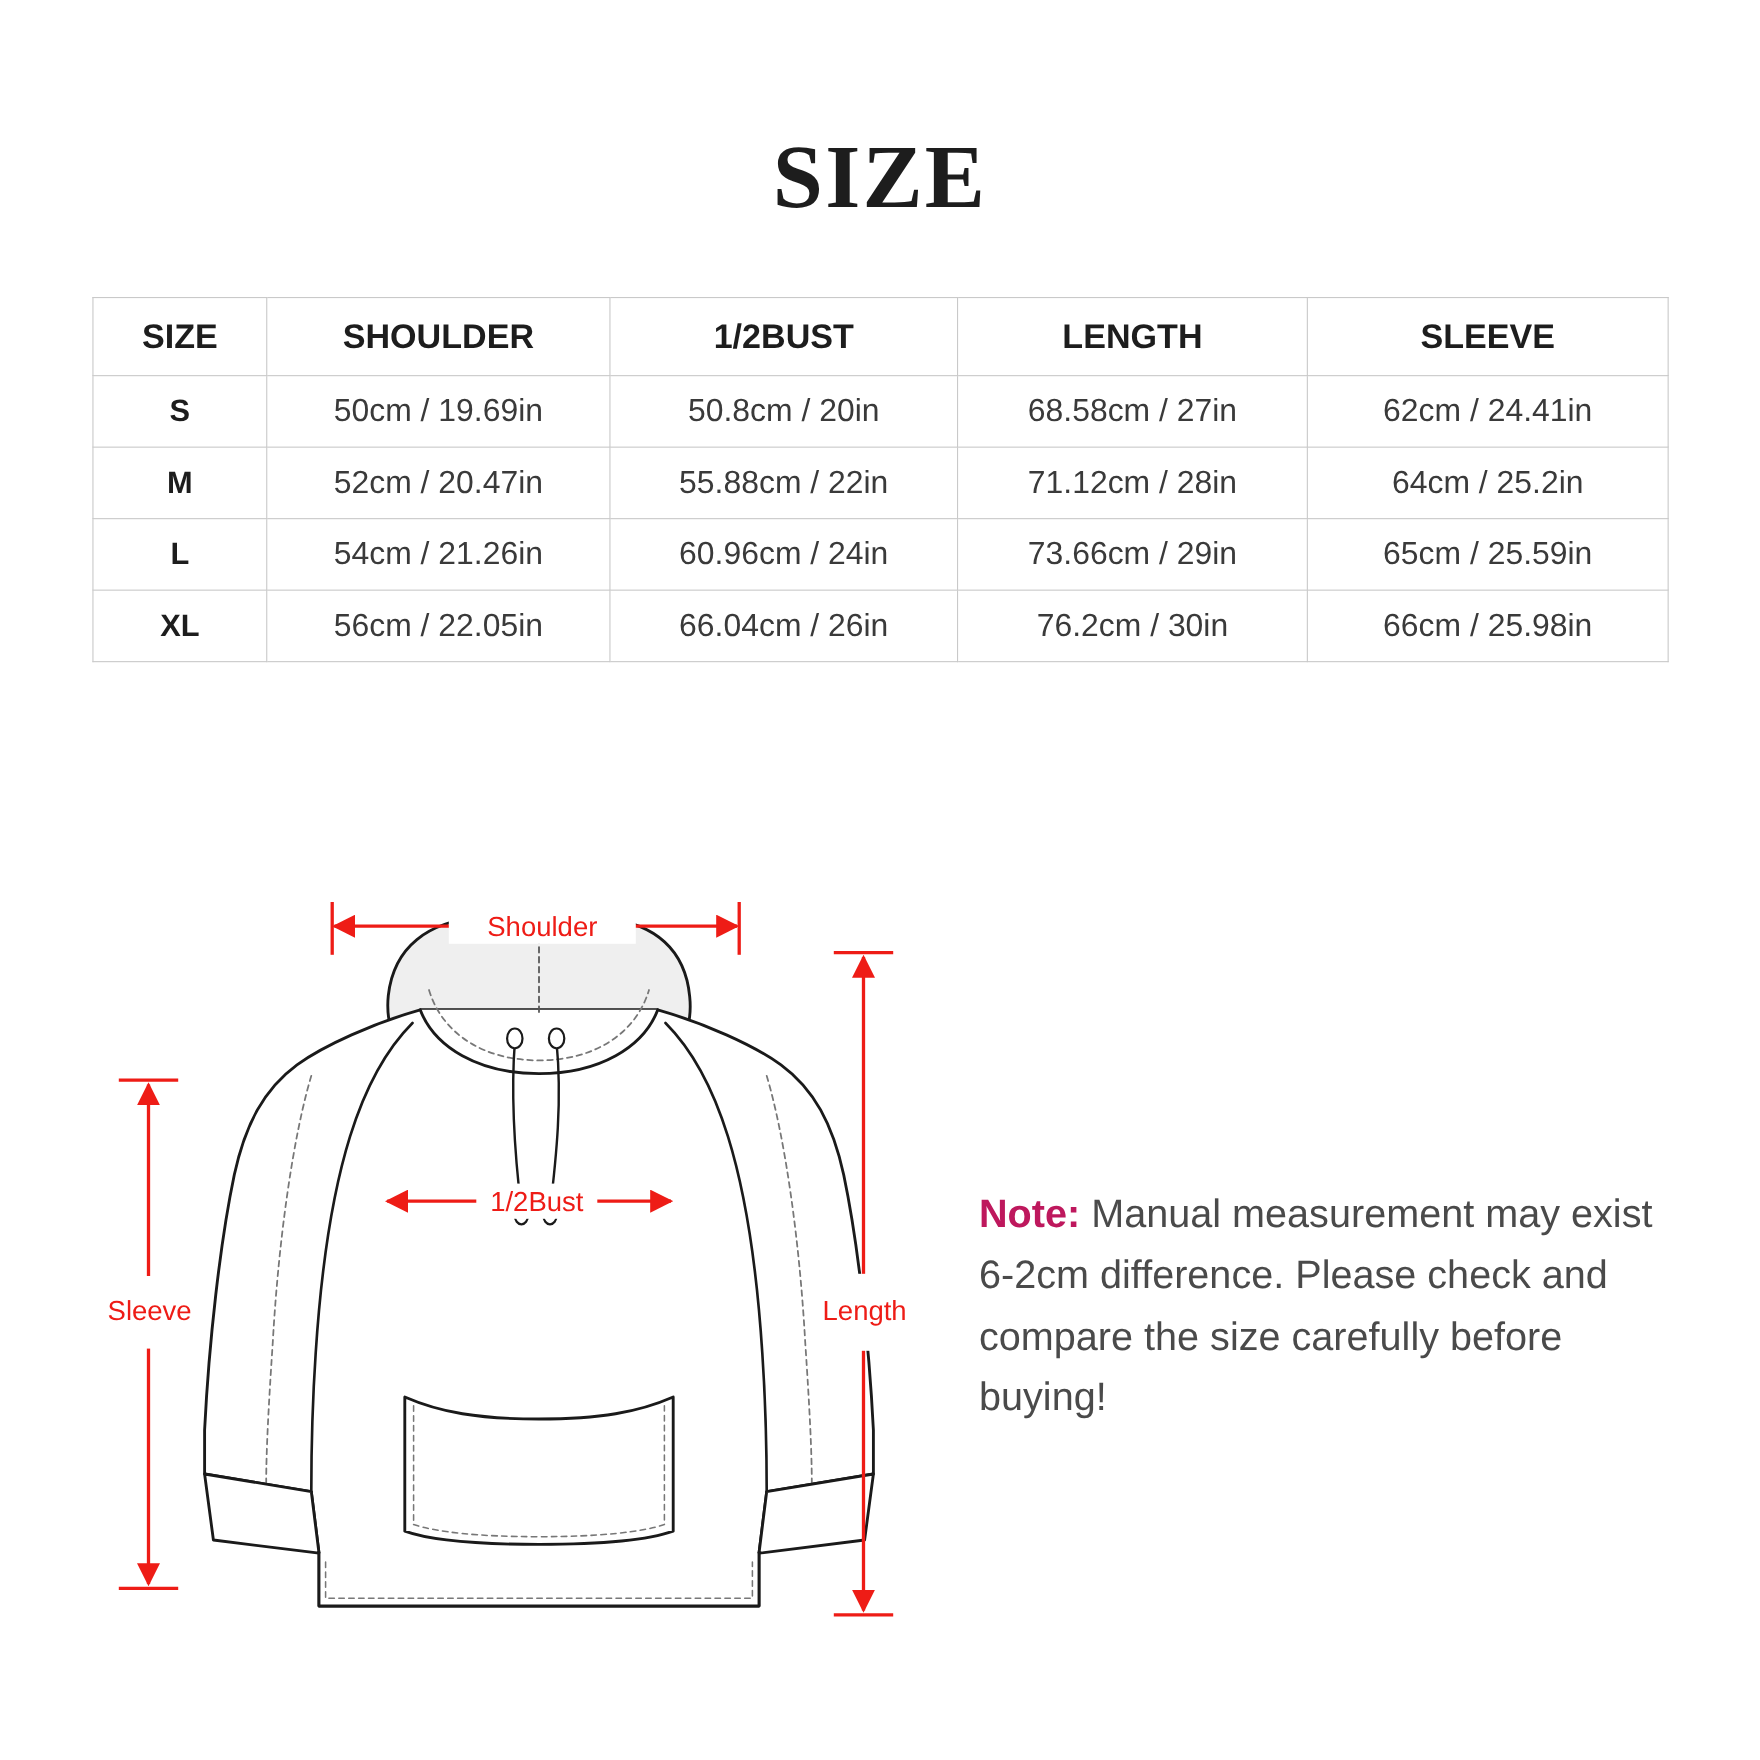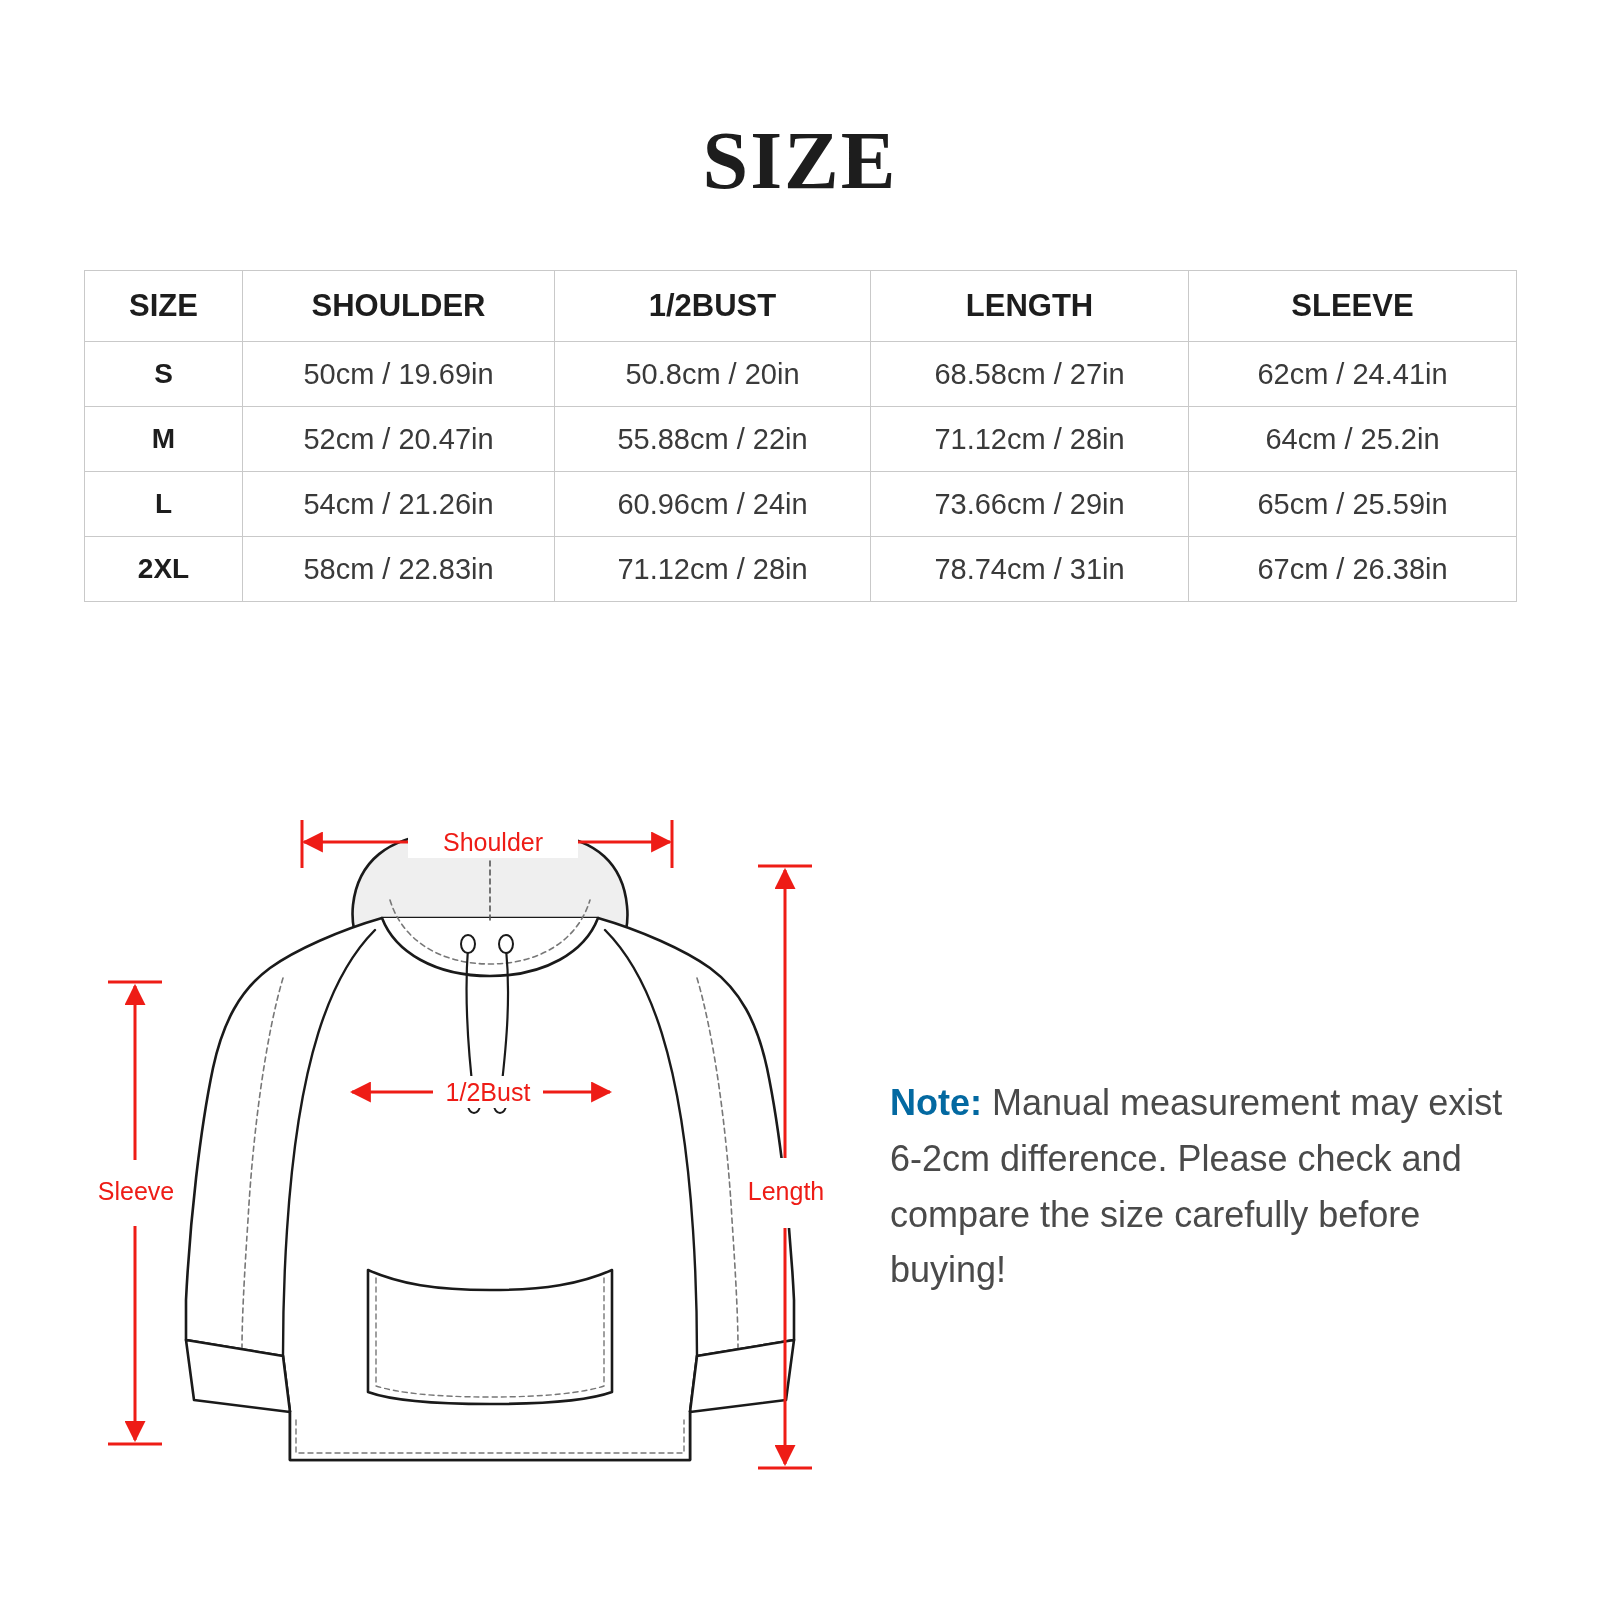--- a/index.html
+++ b/index.html
@@ -85,21 +85,21 @@
     position: absolute;
     left: 890px;
     top: 1075px;
     width: 640px;
     font-size: 36px;
     line-height: 1.55;
     color: #4a4a4a;
   }
   #note-block .note-label {
     font-weight: 700;
-    color: #0369a1;
+    color: #be185d;
   }
 </style>
 </head>
 <body>
 
 <div id="page-title">SIZE</div>
 
 <table id="size-table">
   <colgroup>
     <col class="c0">
@@ -133,25 +133,25 @@
       <td>64cm / 25.2in</td>
     </tr>
     <tr>
       <td class="size-cell">L</td>
       <td>54cm / 21.26in</td>
       <td>60.96cm / 24in</td>
       <td>73.66cm / 29in</td>
       <td>65cm / 25.59in</td>
     </tr>
     <tr>
-      <td class="size-cell">2XL</td>
-      <td>58cm / 22.83in</td>
-      <td>71.12cm / 28in</td>
-      <td>78.74cm / 31in</td>
-      <td>67cm / 26.38in</td>
+      <td class="size-cell">XL</td>
+      <td>56cm / 22.05in</td>
+      <td>66.04cm / 26in</td>
+      <td>76.2cm / 30in</td>
+      <td>66cm / 25.98in</td>
     </tr>
   </tbody>
 </table>
 
 <div id="illustration">
   <svg width="790" height="700" viewBox="0 0 790 700" xmlns="http://www.w3.org/2000/svg">
     <defs>
       <marker id="arrHead" viewBox="0 0 10 10" refX="9" refY="5" markerWidth="7" markerHeight="7" orient="auto-start-reverse">
         <path d="M 0 0 L 10 5 L 0 10 z" fill="#ee1c16"></path>
       </marker>

